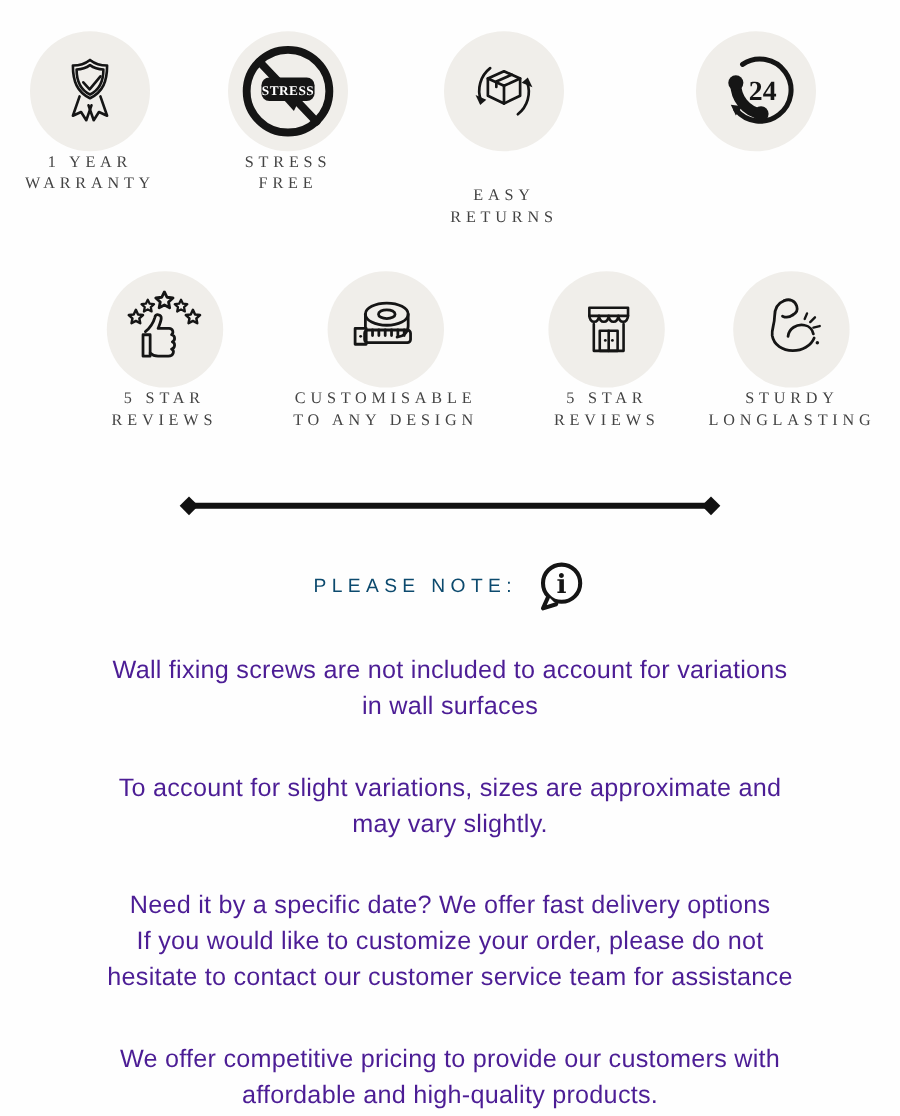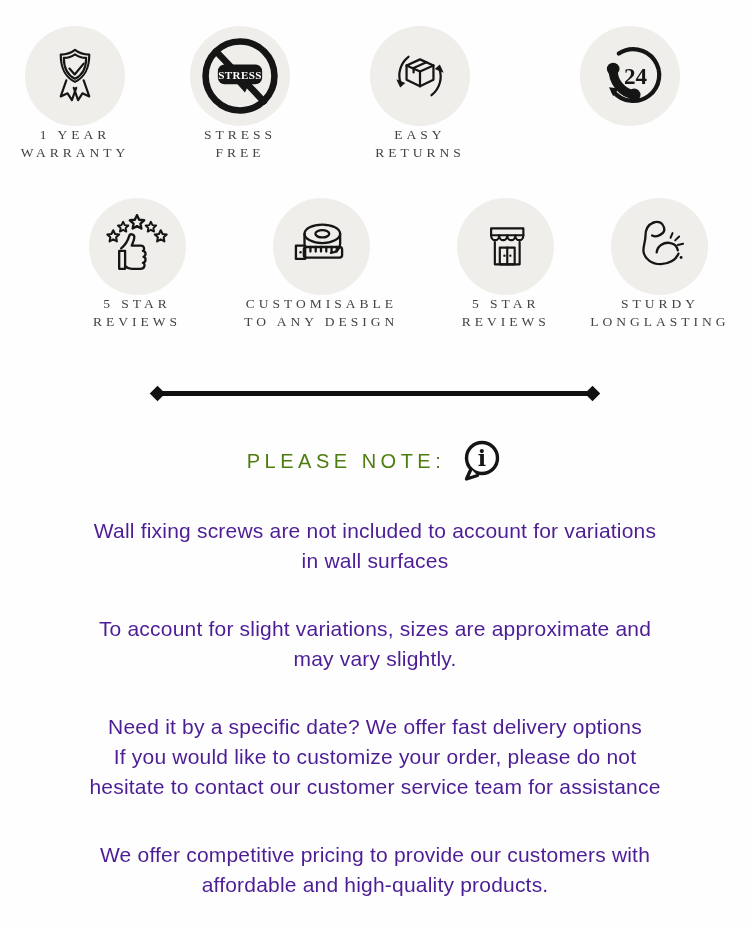--- a/index.html
+++ b/index.html
@@ -8,36 +8,36 @@
 
   .feat{display:flex;flex-direction:column;align-items:center;font-family:Liberation Serif, serif;}
   .circle{width:100px;height:100px;border-radius:50%;background:#f0eeea;
     display:flex;align-items:center;justify-content:center;flex:none;}
   .feat-label{font-size:13.5px;letter-spacing:4px;line-height:18px;
     color:#434343;text-align:center;white-space:pre-line;font-weight:500;}
 
   .row1{display:flex;margin-top:26px;}
   .row1 .feat:nth-child(1){width:150px;}
   .row1 .feat:nth-child(2){width:180px;}
-  .row1 .feat:nth-child(3){width:180px;}
+  .row1 .feat:nth-child(3){width:180px;gap:28px;}
   .row1 .feat:nth-child(4){width:240px;}
 
   .row2{display:flex;justify-content:space-between;margin:36px 14px 0 62px;}
   .row2 .feat:nth-child(1){width:150px;}
   .row2 .feat:nth-child(2){width:212px;}
   .row2 .feat:nth-child(3){width:150px;}
   .row2 .feat:nth-child(4){width:152px;}
   .row2 .circle{width:97px;height:97px;}
 
   .divider{width:446px;margin:56px auto 0;display:flex;align-items:center;height:13px;}
   .diamond{width:11px;height:11px;background:#111;transform:rotate(45deg);flex:none;}
   .dline{flex:1;height:5px;background:#111;margin:0 -3px;border-radius:2px;}
 
   .note{display:flex;align-items:center;justify-content:center;gap:14px;margin-top:40px;height:42px;}
-  .note-heading{font-size:20px;letter-spacing:4.5px;color:#4d7c0f;font-weight:500;}
+  .note-heading{font-size:16px;letter-spacing:4.5px;color:#0c4a6e;font-weight:500;}
 
   .para{width:714px;margin:38px auto 0;text-align:center;font-size:21px;line-height:30px;
     color:#4c1d95;white-space:pre-line;font-weight:500;letter-spacing:0.2px;}
   .para.first{margin-top:34px;}
 
   svg{display:block;}
   .ic{stroke:#151515;fill:none;stroke-width:3.5;stroke-linecap:round;stroke-linejoin:round;}
   .icf{fill:#151515;stroke:none;}
 </style>
 </head>

